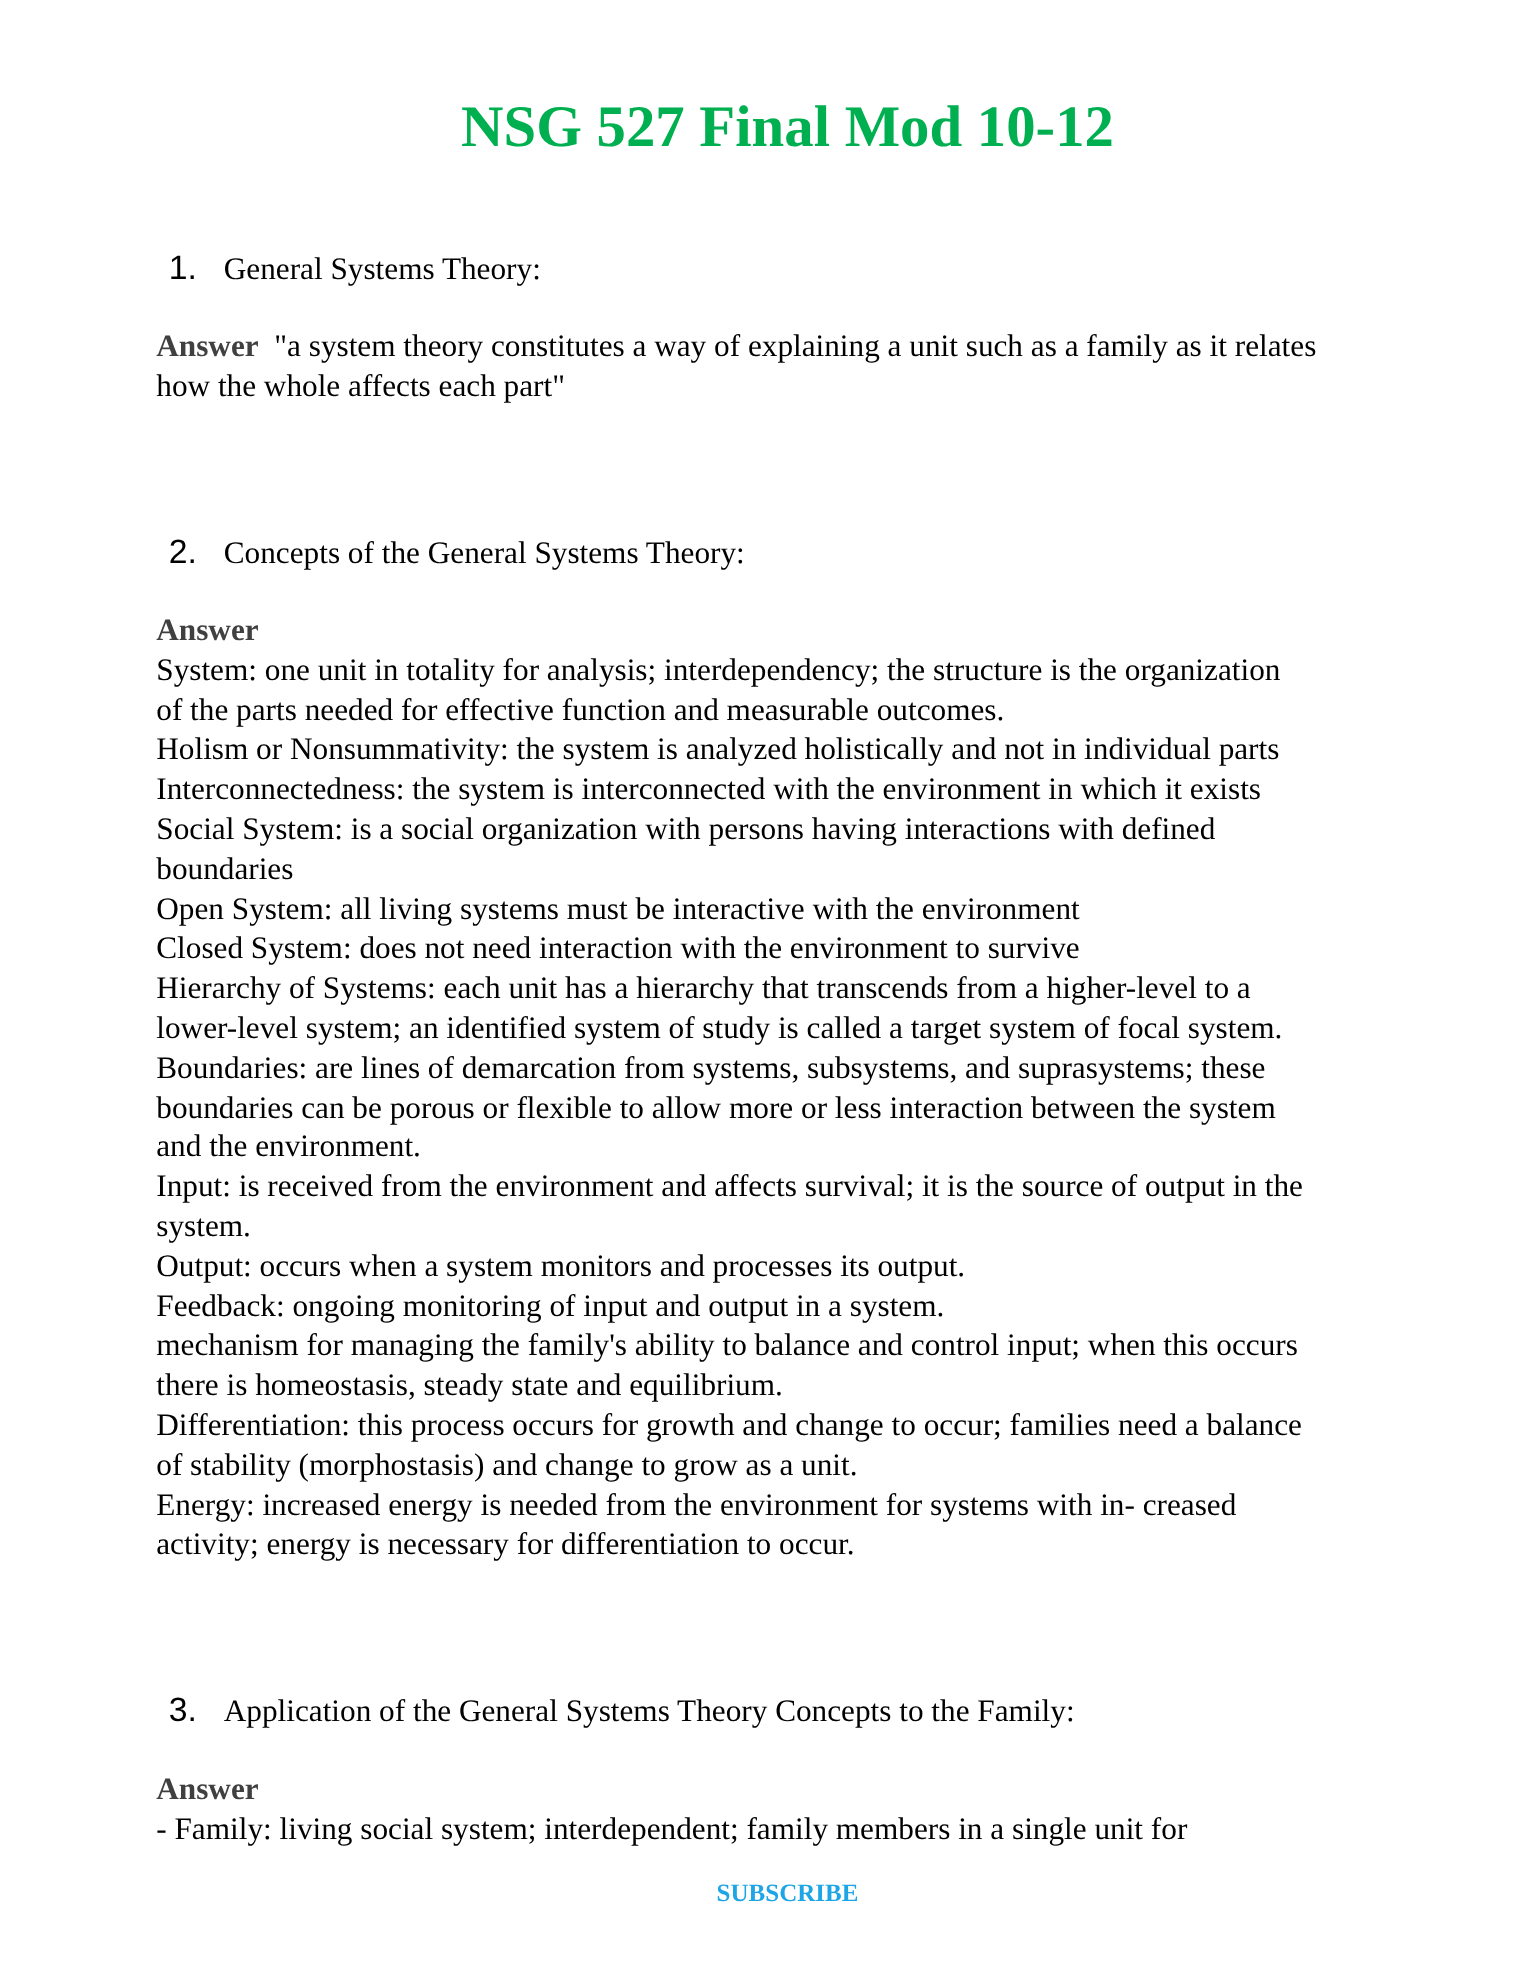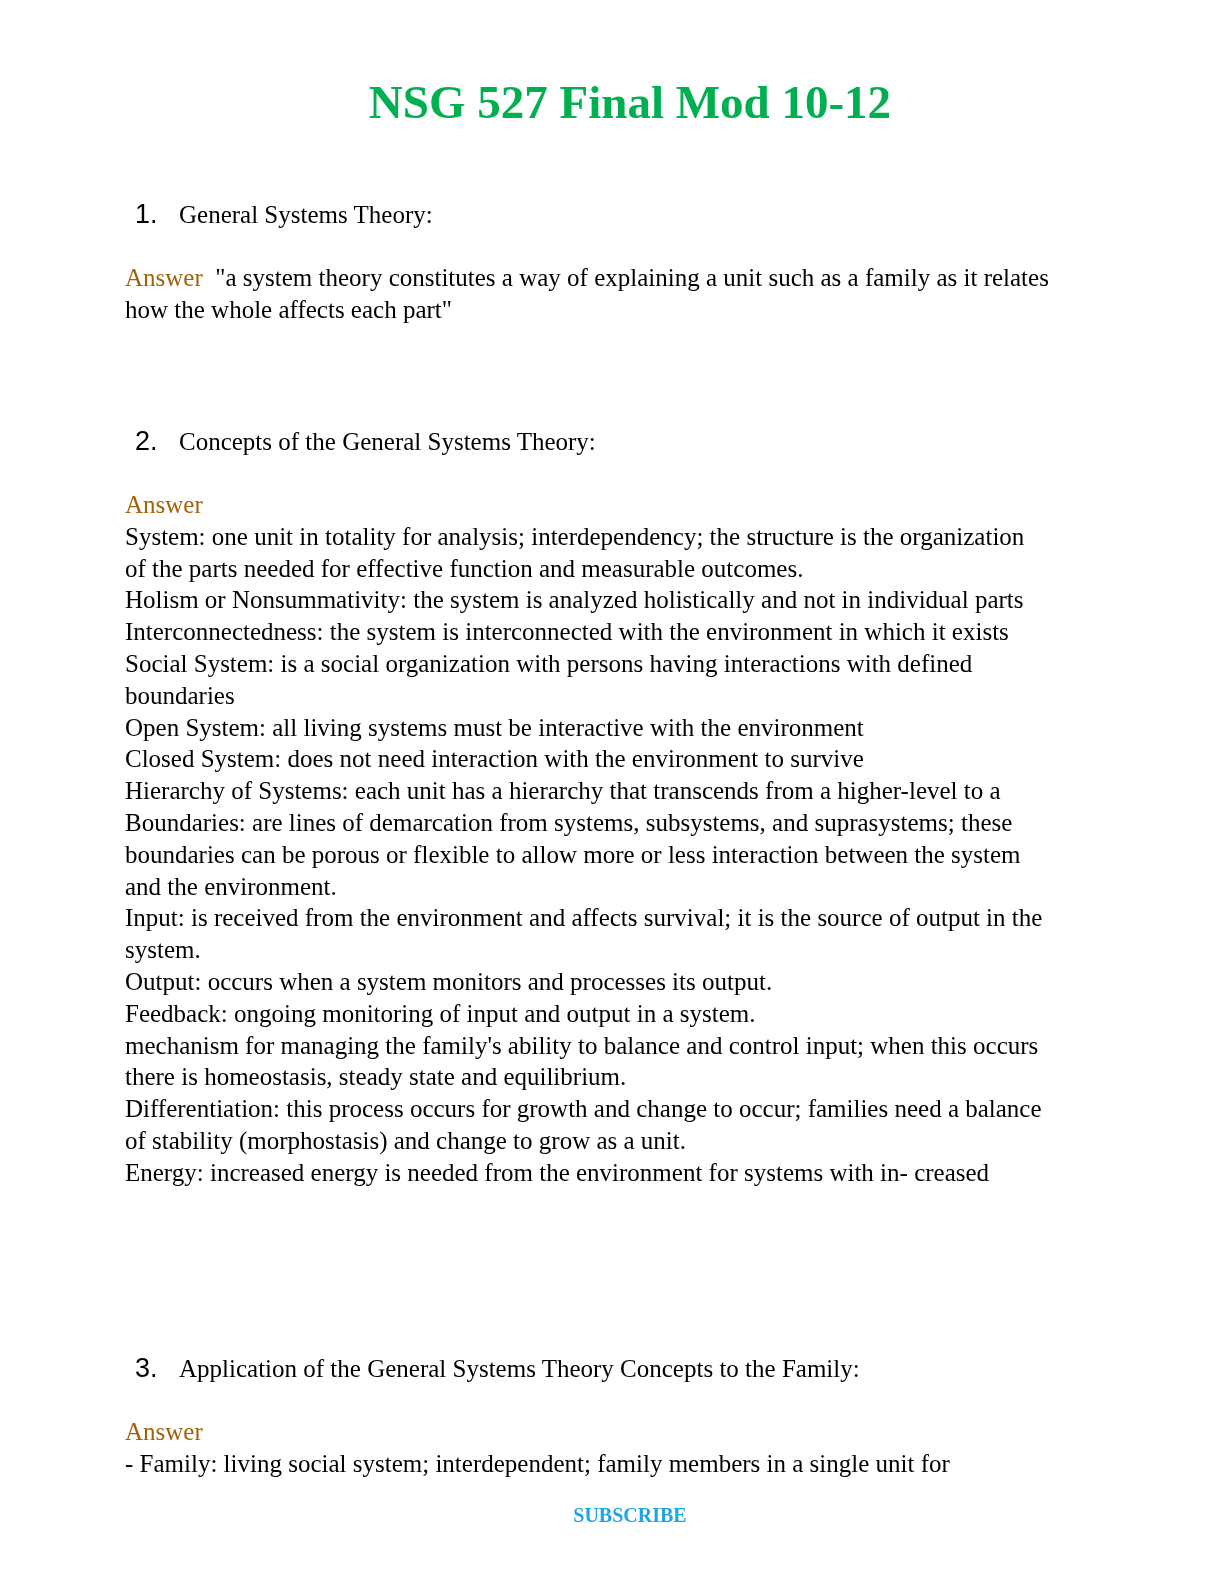--- a/index.html
+++ b/index.html
@@ -53,22 +53,22 @@
       font-family: "Liberation Serif", "DejaVu Serif", serif;
     }
     .answer-block {
       position: absolute;
       left: 112px;
       width: 1010px;
       font-size: 25px;
       line-height: 31.8px;
     }
     .answer-label {
-      color: #a16207;
-      font-weight: normal;
+      color: #404040;
+      font-weight: bold;
     }
     .line {
       display: block;
       white-space: nowrap;
     }
     .subscribe {
       position: absolute;
       left: 0;
       width: 1234px;
       top: 1504px;
@@ -105,32 +105,34 @@
     <span class="line answer-label">Answer</span>
     <span class="line">System: one unit in totality for analysis; interdependency; the structure is the organization</span>
     <span class="line">of the parts needed for effective function and measurable outcomes.</span>
     <span class="line">Holism or Nonsummativity: the system is analyzed holistically and not in individual parts</span>
     <span class="line">Interconnectedness: the system is interconnected with the environment in which it exists</span>
     <span class="line">Social System: is a social organization with persons having interactions with defined</span>
     <span class="line">boundaries</span>
     <span class="line">Open System: all living systems must be interactive with the environment</span>
     <span class="line">Closed System: does not need interaction with the environment to survive</span>
     <span class="line">Hierarchy of Systems: each unit has a hierarchy that transcends from a higher-level to a</span>
+    <span class="line">lower-level system; an identified system of study is called a target system of focal system.</span>
     <span class="line">Boundaries: are lines of demarcation from systems, subsystems, and suprasystems; these</span>
     <span class="line">boundaries can be porous or flexible to allow more or less interaction between the system</span>
     <span class="line">and the environment.</span>
     <span class="line">Input: is received from the environment and affects survival; it is the source of output in the</span>
     <span class="line">system.</span>
     <span class="line">Output: occurs when a system monitors and processes its output.</span>
     <span class="line">Feedback: ongoing monitoring of input and output in a system.</span>
     <span class="line">mechanism for managing the family's ability to balance and control input; when this occurs</span>
     <span class="line">there is homeostasis, steady state and equilibrium.</span>
     <span class="line">Differentiation: this process occurs for growth and change to occur; families need a balance</span>
     <span class="line">of stability (morphostasis) and change to grow as a unit.</span>
     <span class="line">Energy: increased energy is needed from the environment for systems with in- creased</span>
+    <span class="line">activity; energy is necessary for differentiation to occur.</span>
   </div>
 
   <div class="question" style="top:1352px;">
     <span class="q-num">3.</span><span class="q-text">Application of the General Systems Theory Concepts to the Family:</span>
   </div>
 
   <div class="answer-block" style="top:1416px;">
     <span class="line answer-label">Answer</span>
     <span class="line">-  Family: living social system; interdependent; family members in a single unit for</span>
   </div>

